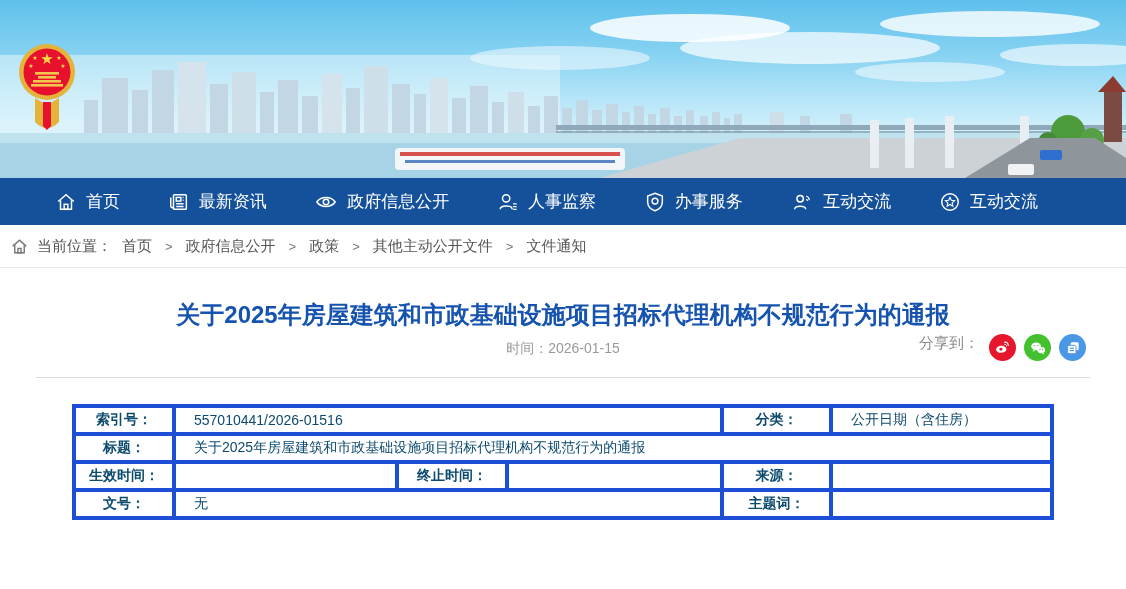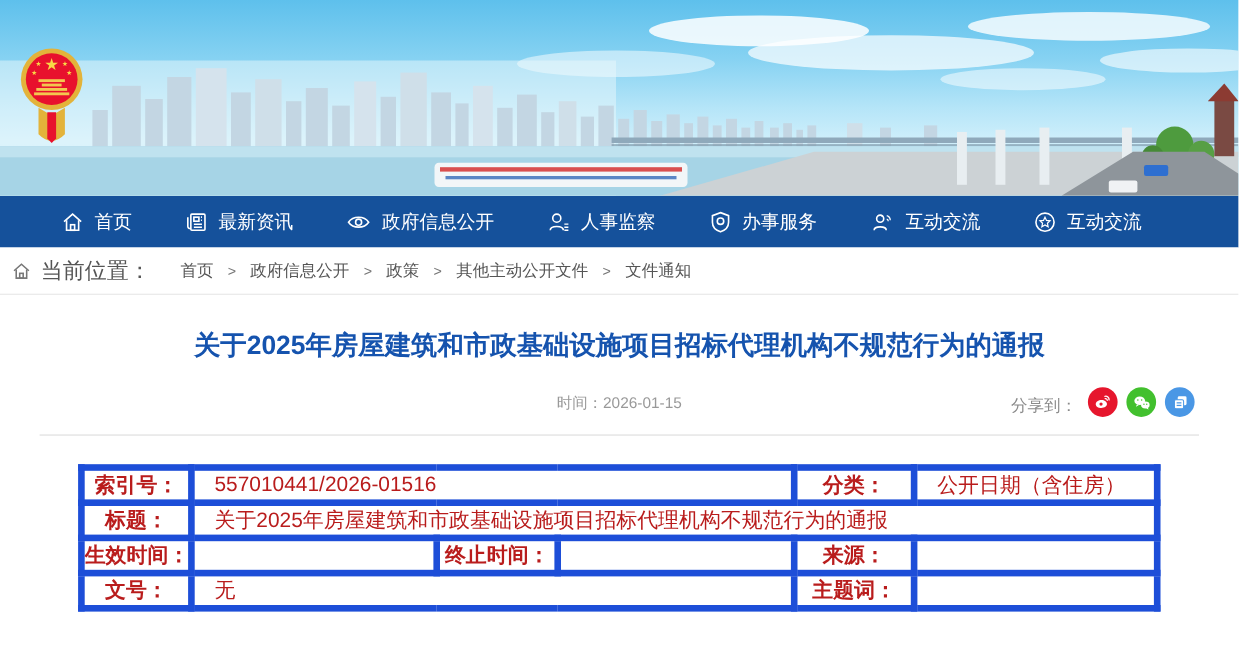--- a/index.html
+++ b/index.html
@@ -20,43 +20,43 @@
   .nav { width:1126px; height:47px; background:#15519b; display:flex; align-items:center;
     justify-content:space-between; padding:0 88px 0 55px; }
   .nav-item { display:flex; align-items:center; gap:9px; color:#fff; font-size:17px;
     cursor:pointer; white-space:nowrap; }
   .nav-item svg { display:block; }
 
   
   .crumb-bar { width:1126px; height:43px; display:flex; align-items:center; padding:0 14px 0 10px;
     border-bottom:1px solid #e7e7e7; background:#fff; }
   .crumb-bar .home-ico { margin-right:8px; }
-  .crumb-label { color:#555; font-size:20px; margin-right:27px; }
+  .crumb-label { color:#555; font-size:15px; margin-right:10px; }
   .crumb-item { color:#555; font-size:15px; cursor:pointer; }
   .crumb-sep { color:#777; font-size:13px; margin:0 13px; }
 
   
   .content { padding:30px 36px 0 36px; }
   .article-title { text-align:center; color:#1553ae; font-size:24px; font-weight:bold;
     line-height:34px; }
-  .meta-row { position:relative; height:28px; margin-top:20px; }
+  .meta-row { position:relative; height:28px; margin-top:2px; }
   .meta-time { position:absolute; left:0; right:0; text-align:center; color:#999;
     font-size:14px; line-height:28px; }
-  .share-box { position:absolute; right:4px; top:0; display:flex; align-items:flex-end; gap:8px; }
+  .share-box { position:absolute; right:4px; top:0; display:flex; align-items:flex-start; gap:8px; }
   .share-label { color:#8a8a8a; font-size:15px; margin-right:2px; }
   .share-btn { width:27px; height:27px; border-radius:50%; display:flex; align-items:center;
     justify-content:center; cursor:pointer; }
   .share-weibo { background:#e6162d; }
   .share-wechat { background:#42c02e; }
   .share-copy { background:#4a97e5; }
   .divider { border-top:1px solid #dcdcdc; margin-top:15px; }
 
   
   table.meta { width:978px; margin:26px auto 0 auto; border-collapse:collapse; table-layout:fixed; }
-  table.meta td { border:6px solid #1d4ed8; height:28px; font-size:19px; color:#b91c1c;
+  table.meta td { border:4px solid #1d4ed8; height:28px; font-size:14px; color:#0c4a6e;
     overflow:hidden; white-space:nowrap; }
   td.lbl { font-weight:bold; text-align:center; }
   td.val { text-align:left; padding:0 18px; }
 </style>
 </head>
 <body>
 
 <div class="banner">
   <svg class="scene" viewBox="0 0 1126 178" preserveAspectRatio="none">
 

